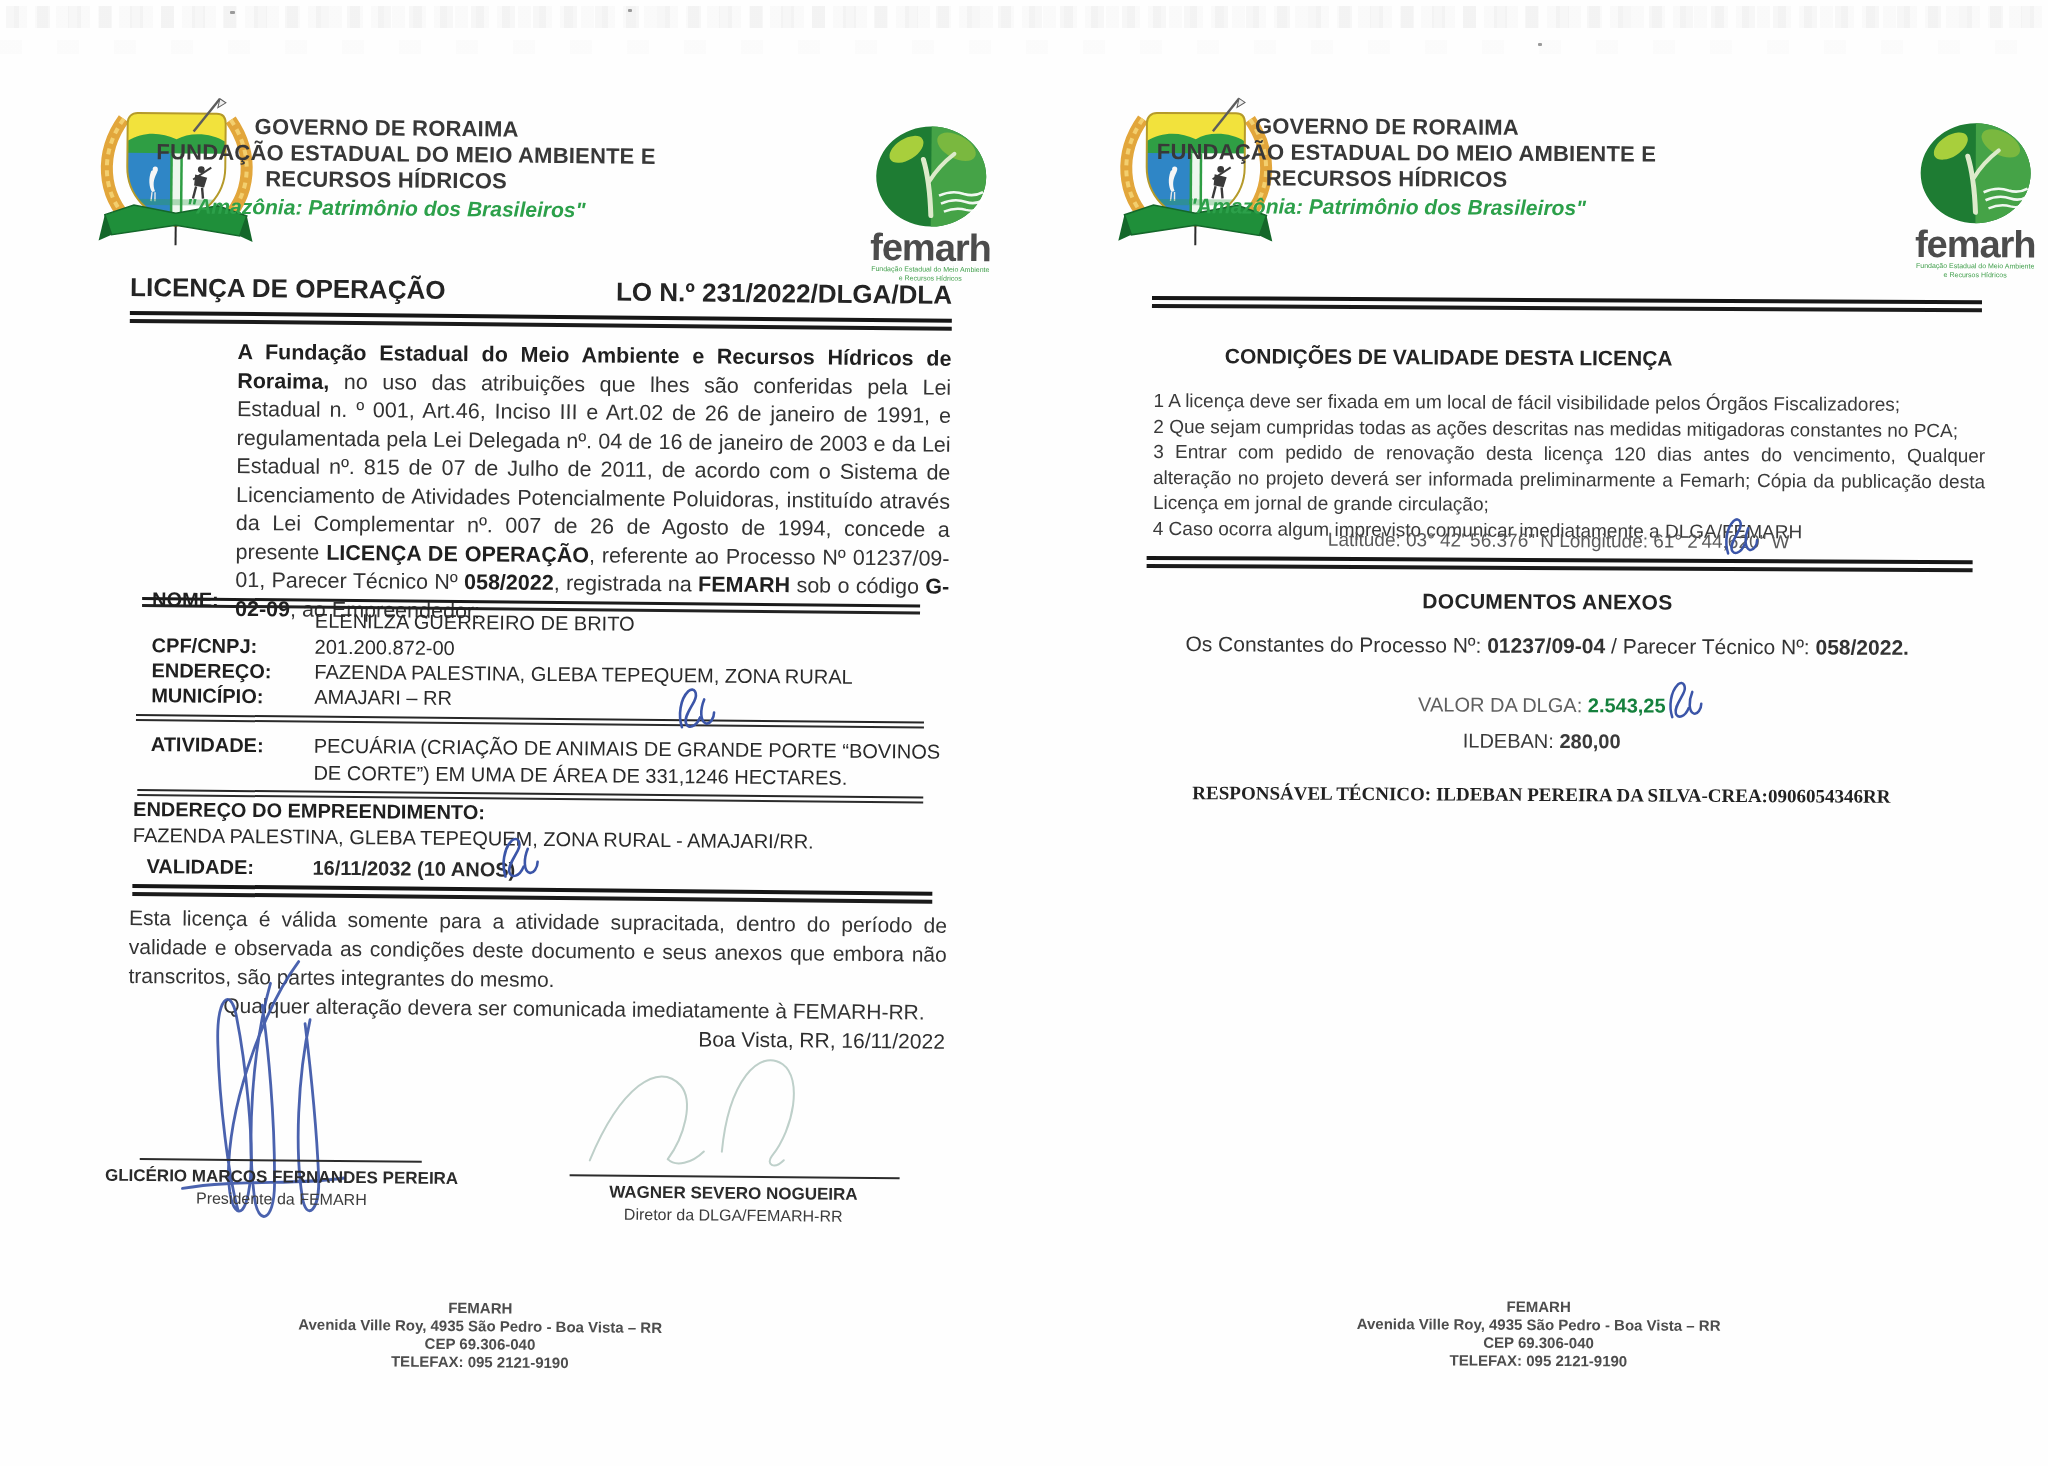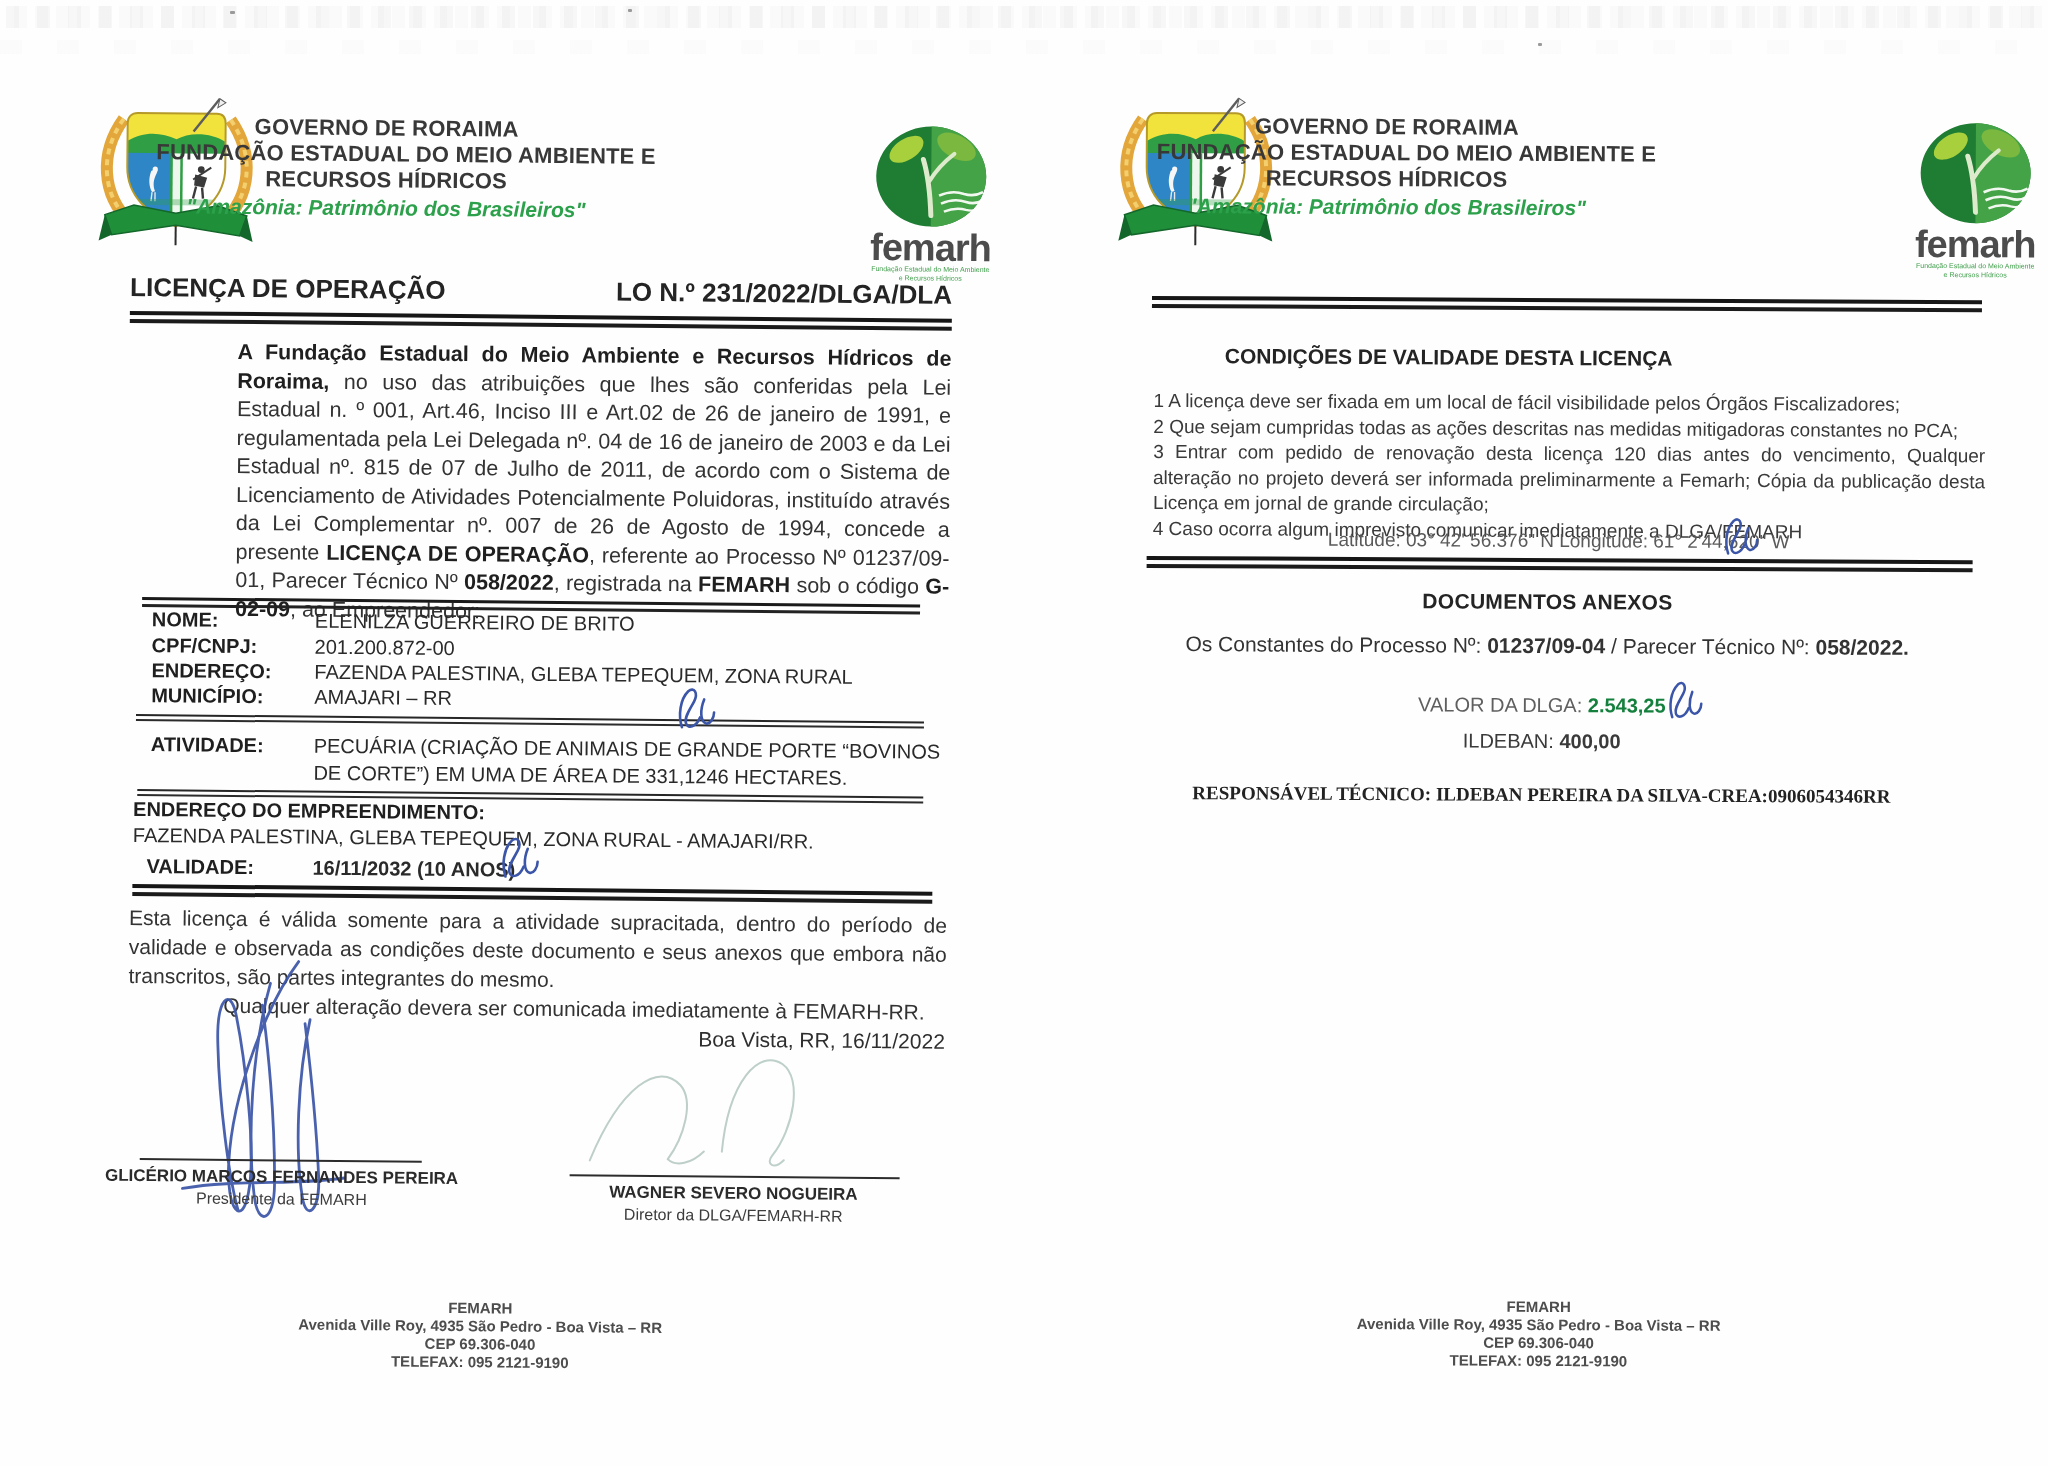--- a/index.html
+++ b/index.html
@@ -150,21 +150,21 @@
     <span class="doc-title">LO N.º 231/2022/DLGA/DLA</span>
   </div>
   <div class="abs rule-heavy" style="left:130px;top:311px;width:822px;"></div>
 
   <div class="abs intro" style="left:238px;top:337px;width:714px;">
     <b>A Fundação Estadual do Meio Ambiente e Recursos Hídricos de Roraima,</b><span> no uso das atribuições que lhes são conferidas pela Lei Estadual n. º 001, Art.46, Inciso III e Art.02 de 26 de janeiro de 1991, e regulamentada pela Lei Delegada nº. 04 de 16 de janeiro de 2003 e da Lei Estadual nº. 815 de 07 de Julho de 2011, de acordo com o Sistema de Licenciamento de Atividades Potencialmente Poluidoras, instituído através da Lei Complementar nº. 007 de 26 de Agosto de 1994, concede a presente </span><b>LICENÇA DE OPERAÇÃO</b><span>, referente ao Processo Nº 01237/09-01, Parecer Técnico Nº </span><b>058/2022</b><span>, registrada na </span><b>FEMARH</b><span> sob o código </span><b>G-02-09</b><span>, ao Empreendedor:</span>
   </div>
 
   <div class="abs rule-mid" style="left:145px;top:597px;width:778px;"></div>
 
-  <div class="abs fld-label" style="left:155px;top:608px;">NOME:</div>
+  <div class="abs fld-label" style="left:155px;top:588px;">NOME:</div>
   <div class="abs fld-value" style="left:318px;top:608px;">ELENILZA GUERREIRO DE BRITO</div>
   <div class="abs fld-label" style="left:155px;top:634px;">CPF/CNPJ:</div>
   <div class="abs fld-value" style="left:318px;top:634px;">201.200.872-00</div>
   <div class="abs fld-label" style="left:155px;top:659px;">ENDEREÇO:</div>
   <div class="abs fld-value" style="left:318px;top:659px;">FAZENDA PALESTINA, GLEBA TEPEQUEM, ZONA RURAL</div>
   <div class="abs fld-label" style="left:155px;top:684px;">MUNICÍPIO:</div>
   <div class="abs fld-value" style="left:318px;top:684px;">AMAJARI – RR</div>
 
   <div class="abs rule-thin" style="left:140px;top:714px;width:788px;"></div>
 
@@ -340,21 +340,21 @@
   </div>
   <div class="abs" style="left:645px;top:678px;">
     <svg width="38" height="44" viewBox="0 0 42 48">
           <g fill="none" stroke="#3b55a8" stroke-width="2.8" stroke-linecap="round">
             <path d="M6,40 C2,28 4,12 12,4 C18,-1 22,6 18,14 C14,22 8,30 10,36 C12,42 20,40 24,30"></path>
             <path d="M28,12 C24,22 24,34 30,36 C34,37 38,31 38,25"></path>
           </g>
         </svg>
   </div>
   <div class="abs vistoria-line" style="left:60px;top:728px;width:920px;">
-    <span>ILDEBAN: </span><b>400,00</b>
+    <span>ILDEBAN: </span><b>280,00</b>
   </div>
 
   <div class="abs resp-line" style="left:60px;top:782px;width:920px;">RESPONSÁVEL TÉCNICO: ILDEBAN PEREIRA DA SILVA-CREA:0906054346RR</div>
 
   <div class="abs footer-block" style="left:270px;top:1296px;width:500px;">
     <div class="f1">FEMARH</div>
     <div>Avenida Ville Roy, 4935 São Pedro - Boa Vista – RR</div>
     <div>CEP 69.306-040</div>
     <div>TELEFAX: 095 2121-9190</div>
   </div>

